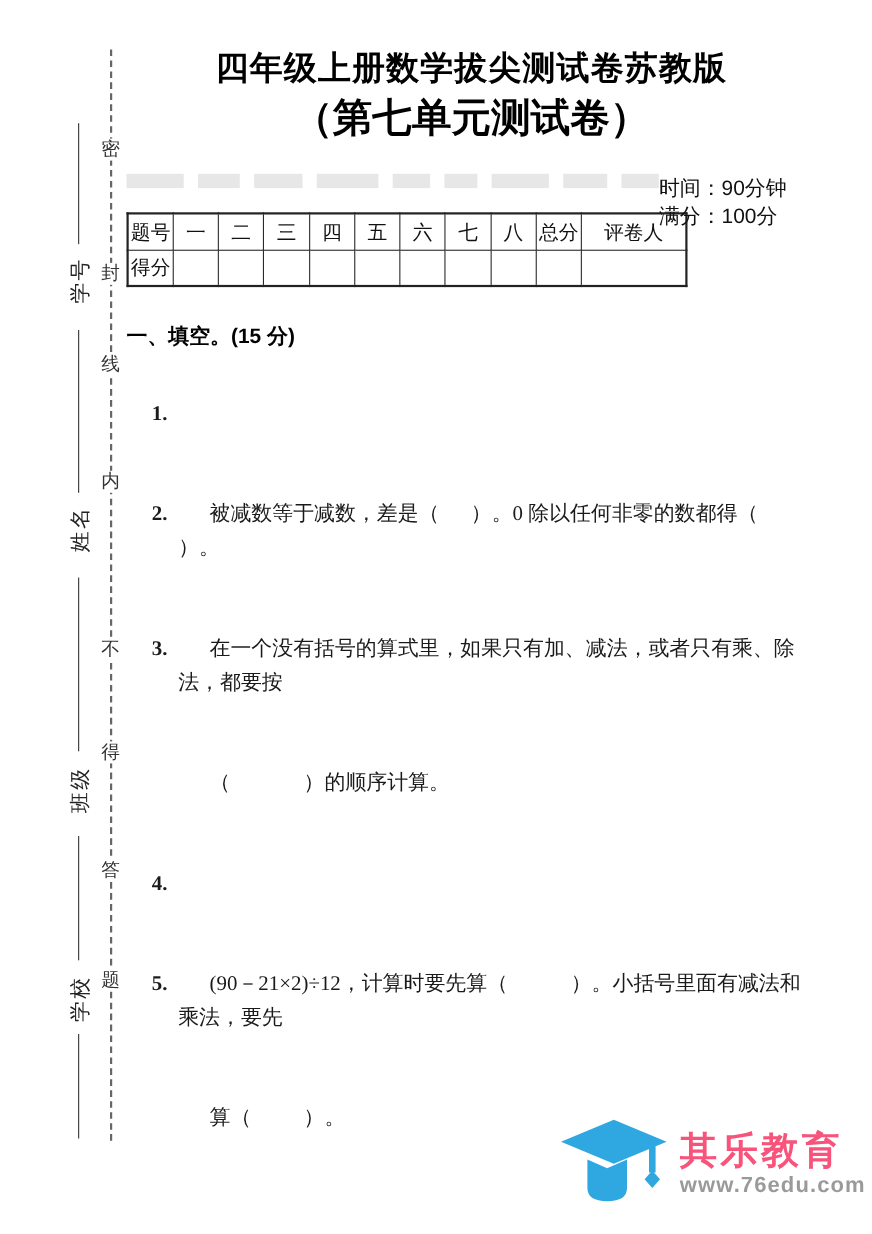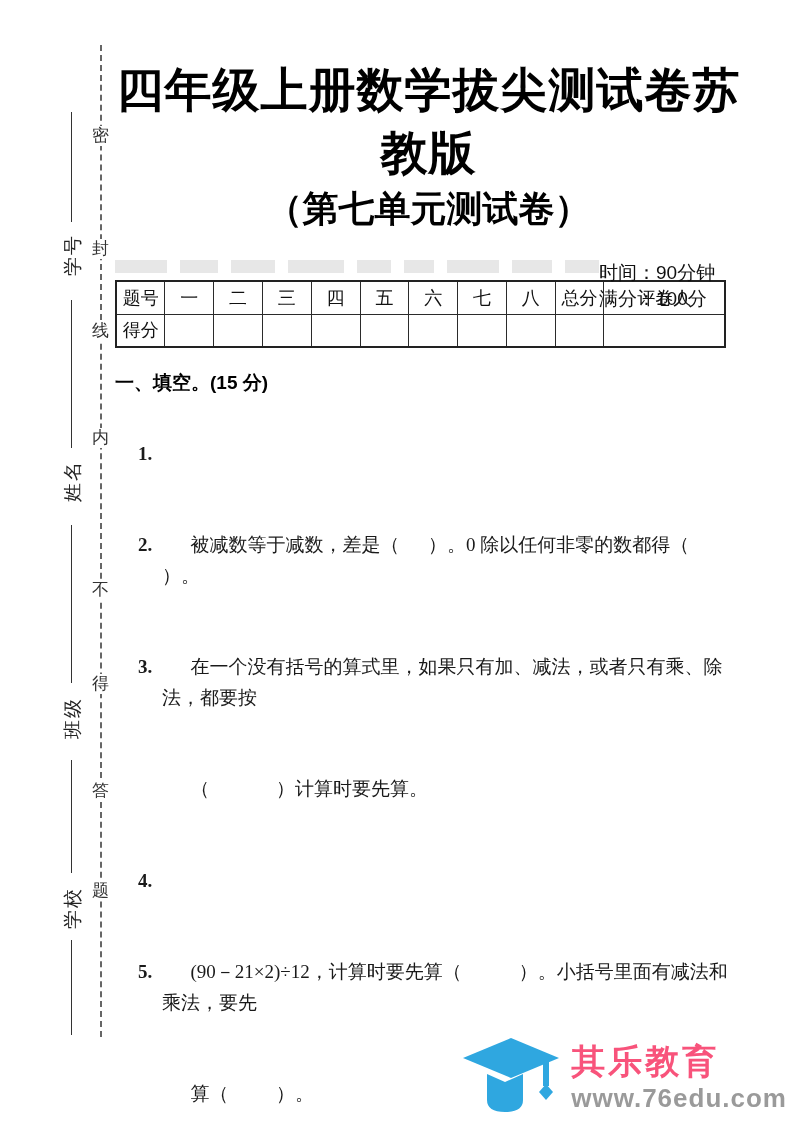--- a/index.html
+++ b/index.html
@@ -19,50 +19,50 @@
   .seal-line { position:absolute; left:100px; top:45px; height:992px; width:0; border-left:2px dashed #666; }
   .seal-char {
     position:absolute; left:90px; width:21px; text-align:center; background:#fff;
     font-size:17px; color:#333; line-height:20px;
     font-family:"Liberation Sans","DejaVu Sans",sans-serif;
   }
 
   
   .content { position:absolute; left:115px; top:0; width:627px; }
   .title {
-    margin-top:59px; text-align:center; font-size:47px; font-weight:bold; letter-spacing:1px;
+    margin-top:42px; text-align:center; font-size:30px; font-weight:bold; letter-spacing:1px;
     font-family:"Liberation Sans","DejaVu Sans",sans-serif; color:#000;
   }
   .subtitle {
     text-align:center; font-size:36px; font-weight:bold;
     font-family:"Liberation Sans","DejaVu Sans",sans-serif; color:#000;
   }
   .meta-row { margin-top:26px; height:20px; display:flex; align-items:flex-start; justify-content:space-between; }
   .faint-blocks { display:flex; gap:13px; align-items:center; }
   .faint-blocks i { display:block; height:13px; background:#c9c9c9; opacity:.45; }
   .time-info { font-size:19px; font-family:"Liberation Sans","DejaVu Sans",sans-serif; color:#111; white-space:pre-wrap; }
 
-  table.score { margin-top:0; border-collapse:collapse; width:611px; border:2px solid #222;
+  table.score { margin-top:15px; border-collapse:collapse; width:510px; border:2px solid #222;
     font-family:"Liberation Sans","DejaVu Sans",sans-serif; }
   table.score td { border:1.4px solid #2b2b2b; height:33px; text-align:center; font-size:18px; color:#111; }
 
-  .sec-header { margin-top:22px; font-size:19px; font-weight:bold;
+  .sec-header { margin-top:32px; font-size:19px; font-weight:bold;
     font-family:"Liberation Sans","DejaVu Sans",sans-serif; color:#000; }
 
   .q { position:relative; padding-left:47px; font-size:19px; line-height:30.5px; white-space:pre-wrap; }
   .q .num { position:absolute; left:23px; font-weight:bold; }
   .q .qt { white-space:pre-wrap; }
   .mt12 { margin-top:12px; }
 
   
-  .logo { position:absolute; right:6px; bottom:4px; display:flex; align-items:center; gap:8px; }
+  .logo { position:absolute; right:6px; bottom:24px; display:flex; align-items:center; gap:8px; }
   .logo-texts { display:flex; flex-direction:column; align-items:flex-start; }
   .logo-name { font-size:34px; font-weight:bold; color:#F8537B; letter-spacing:3px;
     font-family:"Liberation Sans","DejaVu Sans",sans-serif; }
-  .logo-url { font-size:26px; font-weight:bold; color:#9a9a9a; margin-top:-2px;
+  .logo-url { font-size:20px; font-weight:bold; color:#9a9a9a; margin-top:-2px;
     font-family:"Liberation Sans","DejaVu Sans",sans-serif; letter-spacing:1px; }
 </style>
 </head>
 <body>
 
 <div class="page">
 
   <div class="side-line" style="top:112px;height:110px;"></div>
   <div class="side-label" style="top:242px;">学号</div>
   <div class="side-line" style="top:300px;height:148px;"></div>
@@ -152,21 +152,21 @@
     <div class="q mt12">
       <span class="num">1.</span>
     </div>
     <div class="q">
       <span class="num">2.</span><span class="qt">被减数等于减数，差是（      ）。0 除以任何非零的数都得（      ）。</span>
     </div>
     <div class="q">
       <span class="num">3.</span><span class="qt">在一个没有括号的算式里，如果只有加、减法，或者只有乘、除法，都要按</span>
     </div>
     <div class="q">
-      <span class="qt">（              ）计算时要先算。</span>
+      <span class="qt">（              ）的顺序计算。</span>
     </div>
     <div class="q">
       <span class="num">4.</span>
     </div>
     <div class="q">
       <span class="num">5.</span><span class="qt">(90－21×2)÷12，计算时要先算（            ）。小括号里面有减法和乘法，要先</span>
     </div>
     <div class="q">
       <span class="qt">算（          ）。</span>
     </div>

